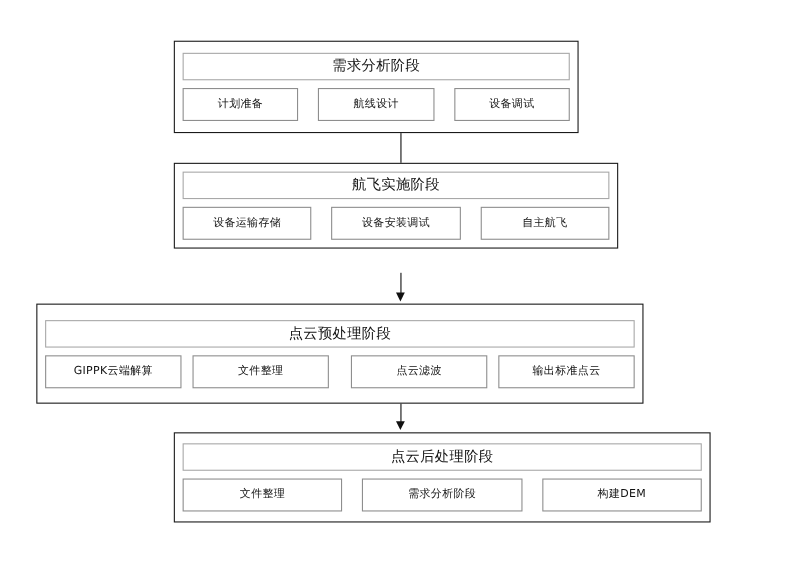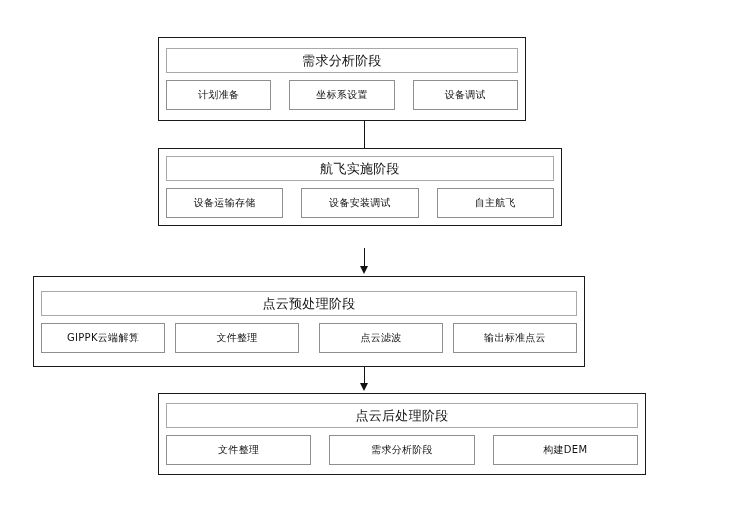--- a/index.html
+++ b/index.html
@@ -91,21 +91,21 @@
 </head>
 <body>
 
 <div id="canvas">
 
   <div class="stage" style="left:158px; top:37px; width:368px; height:84px;">
     <div class="stage-header">需求分析阶段</div>
     <div class="stage-items">
       <div class="item-box">计划准备</div>
       <div class="item-gap"></div>
-      <div class="item-box">坐标系设置</div>
+      <div class="item-box">航线设计</div>
       <div class="item-gap"></div>
       <div class="item-box">设备调试</div>
     </div>
   </div>
 
   <div class="connector" style="left:364px; top:121px; height:30px;"></div>
   <div class="arrowhead" style="left:360px; top:149px;"></div>
 
   <div class="stage" style="left:158px; top:148px; width:404px; height:78px;">
     <div class="stage-header">航飞实施阶段</div>

